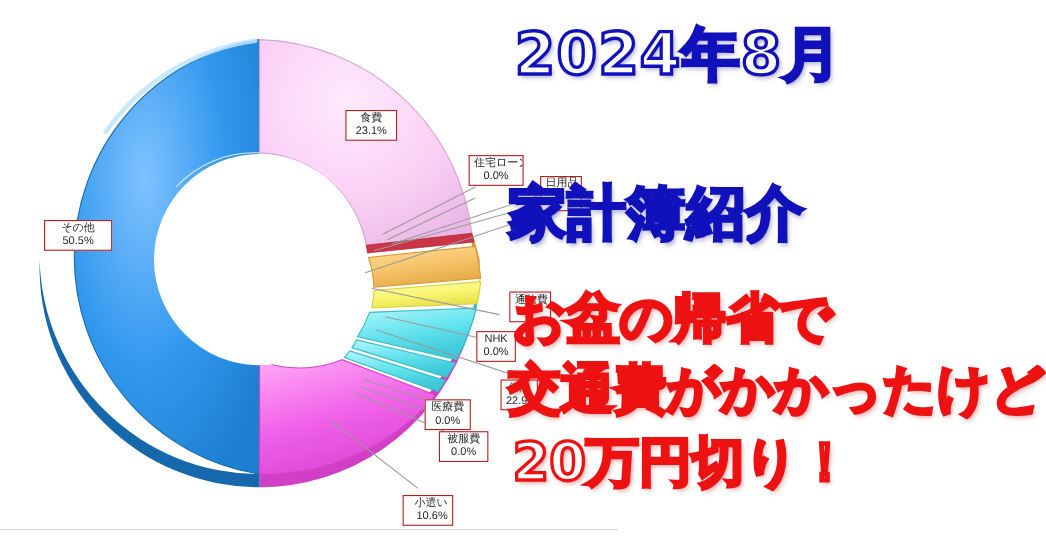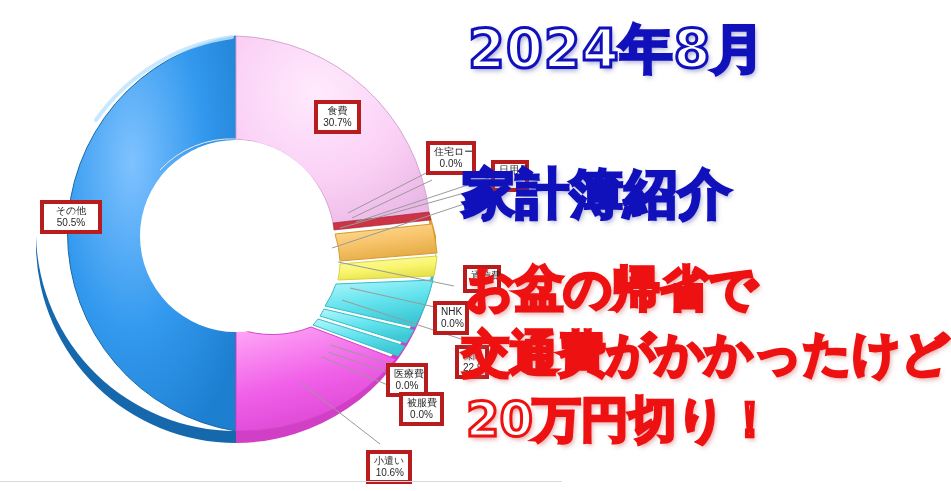--- a/index.html
+++ b/index.html
@@ -9,21 +9,21 @@
   
   #chart-area{position:absolute;left:0;top:0;width:470px;height:470px;}
   #donut-svg{position:absolute;left:0;top:0;}
 
   .center-label{position:absolute;left:160px;top:192px;width:160px;text-align:center;
       color:#ff0000;font-weight:bold;line-height:1.25;pointer-events:none;}
   .center-label .l1{font-size:25px;letter-spacing:2px;}
   .center-label .l2{font-size:24px;letter-spacing:0px;}
 
   
-  .callout{position:absolute;background:#ffffff;border:4px solid #b91c1c;
+  .callout{position:absolute;background:#ffffff;border:1px solid #b91c1c;
       padding:1px 4px 2px 4px;text-align:center;color:#262626;
       font-size:10px;line-height:1.15;white-space:nowrap;box-sizing:border-box;}
   .callout .nm{display:block;font-size:10px;}
   .callout .pc{display:block;font-size:10px;}
 
   
   #leaders{position:absolute;left:0;top:0;pointer-events:none;}
 
   
   .ov{position:absolute;white-space:nowrap;font-weight:bold;
@@ -131,21 +131,21 @@
 
   </div>
 
   <div class="callout" style="left:40px;top:200px;width:62px;">
     <span class="nm">その他</span>
     <span class="pc">50.5%</span>
   </div>
 
   <div class="callout" style="left:314px;top:100px;width:47px;">
     <span class="nm">食費</span>
-    <span class="pc">30.7%</span>
+    <span class="pc">23.1%</span>
   </div>
 
   <div class="callout" style="left:426px;top:141px;width:50px;overflow:hidden;">
     <span class="nm">住宅ローン</span>
     <span class="pc">0.0%</span>
   </div>
 
   <div class="callout" style="left:491px;top:160px;width:38px;height:32px;font-family:Liberation Mono, monospace;">
     <span class="nm">日用品</span>
     <span class="pc"></span>

